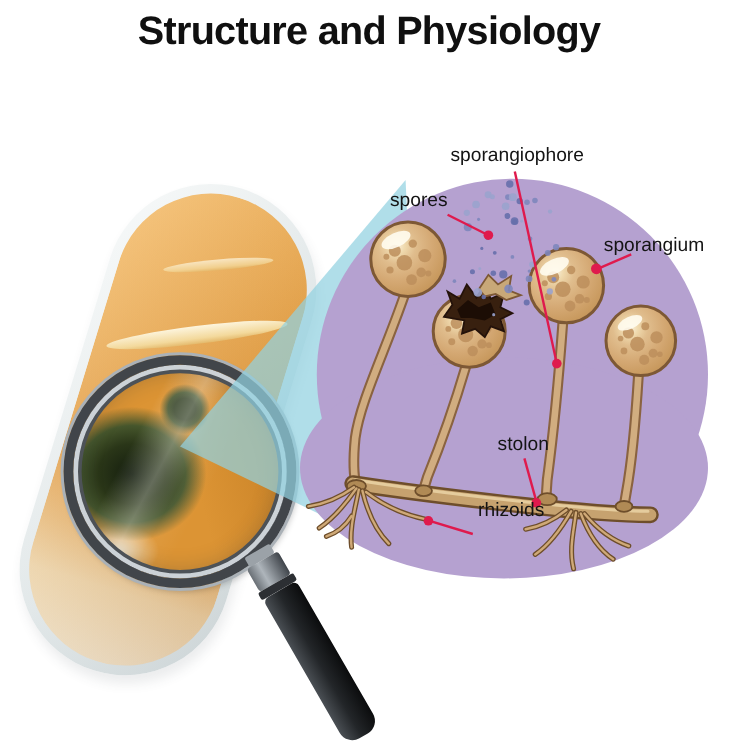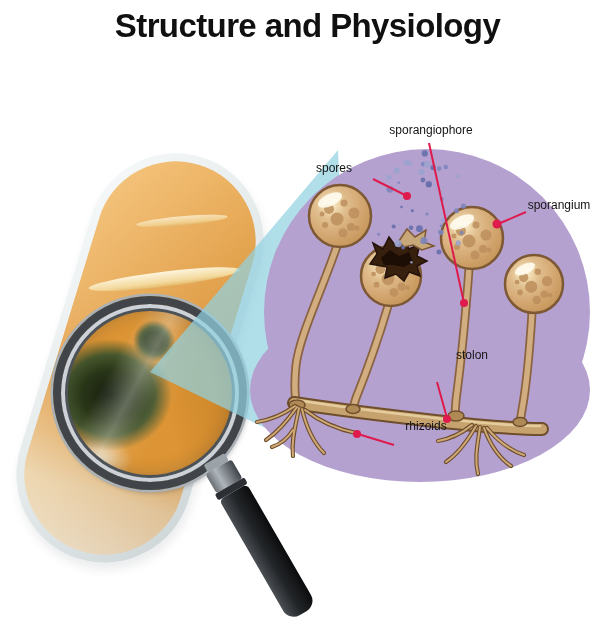--- a/index.html
+++ b/index.html
@@ -53,25 +53,25 @@
   .beam-svg{position:absolute;left:0;top:0;z-index:30;}
   .blob{position:absolute;background:#b5a1d0;z-index:40;}
   .blob.b-circle{left:264px;top:149px;width:326px;height:326px;border-radius:50%;}
   .blob.b-ellipse{left:250px;top:298px;width:340px;height:184px;border-radius:50%;}
 
   .structure-svg{position:absolute;left:0;top:0;z-index:50;}
   .callout-svg{position:absolute;left:0;top:0;z-index:60;}
 
   
   .lbl{position:absolute;transform:translate(-50%,-50%);z-index:70;
-       font-size:12px;color:#141414;white-space:nowrap;}
+       font-size:16px;color:#141414;white-space:nowrap;}
   .lbl.sporangiophore{left:431px;top:130px;}
-  .lbl.spores{left:334px;top:168px;}
-  .lbl.sporangium{left:559px;top:205px;}
-  .lbl.stolon{left:436px;top:355px;margin-left:36px;}
+  .lbl.spores{left:349px;top:168px;}
+  .lbl.sporangium{left:545px;top:205px;}
+  .lbl.stolon{left:436px;top:371px;}
   .lbl.rhizoids{left:426px;top:426px;}
 </style>
 </head>
 <body>
 
 <div id="canvas">
 
   <div class="title">
     <div>Structure and Physiology</div>
   </div>

